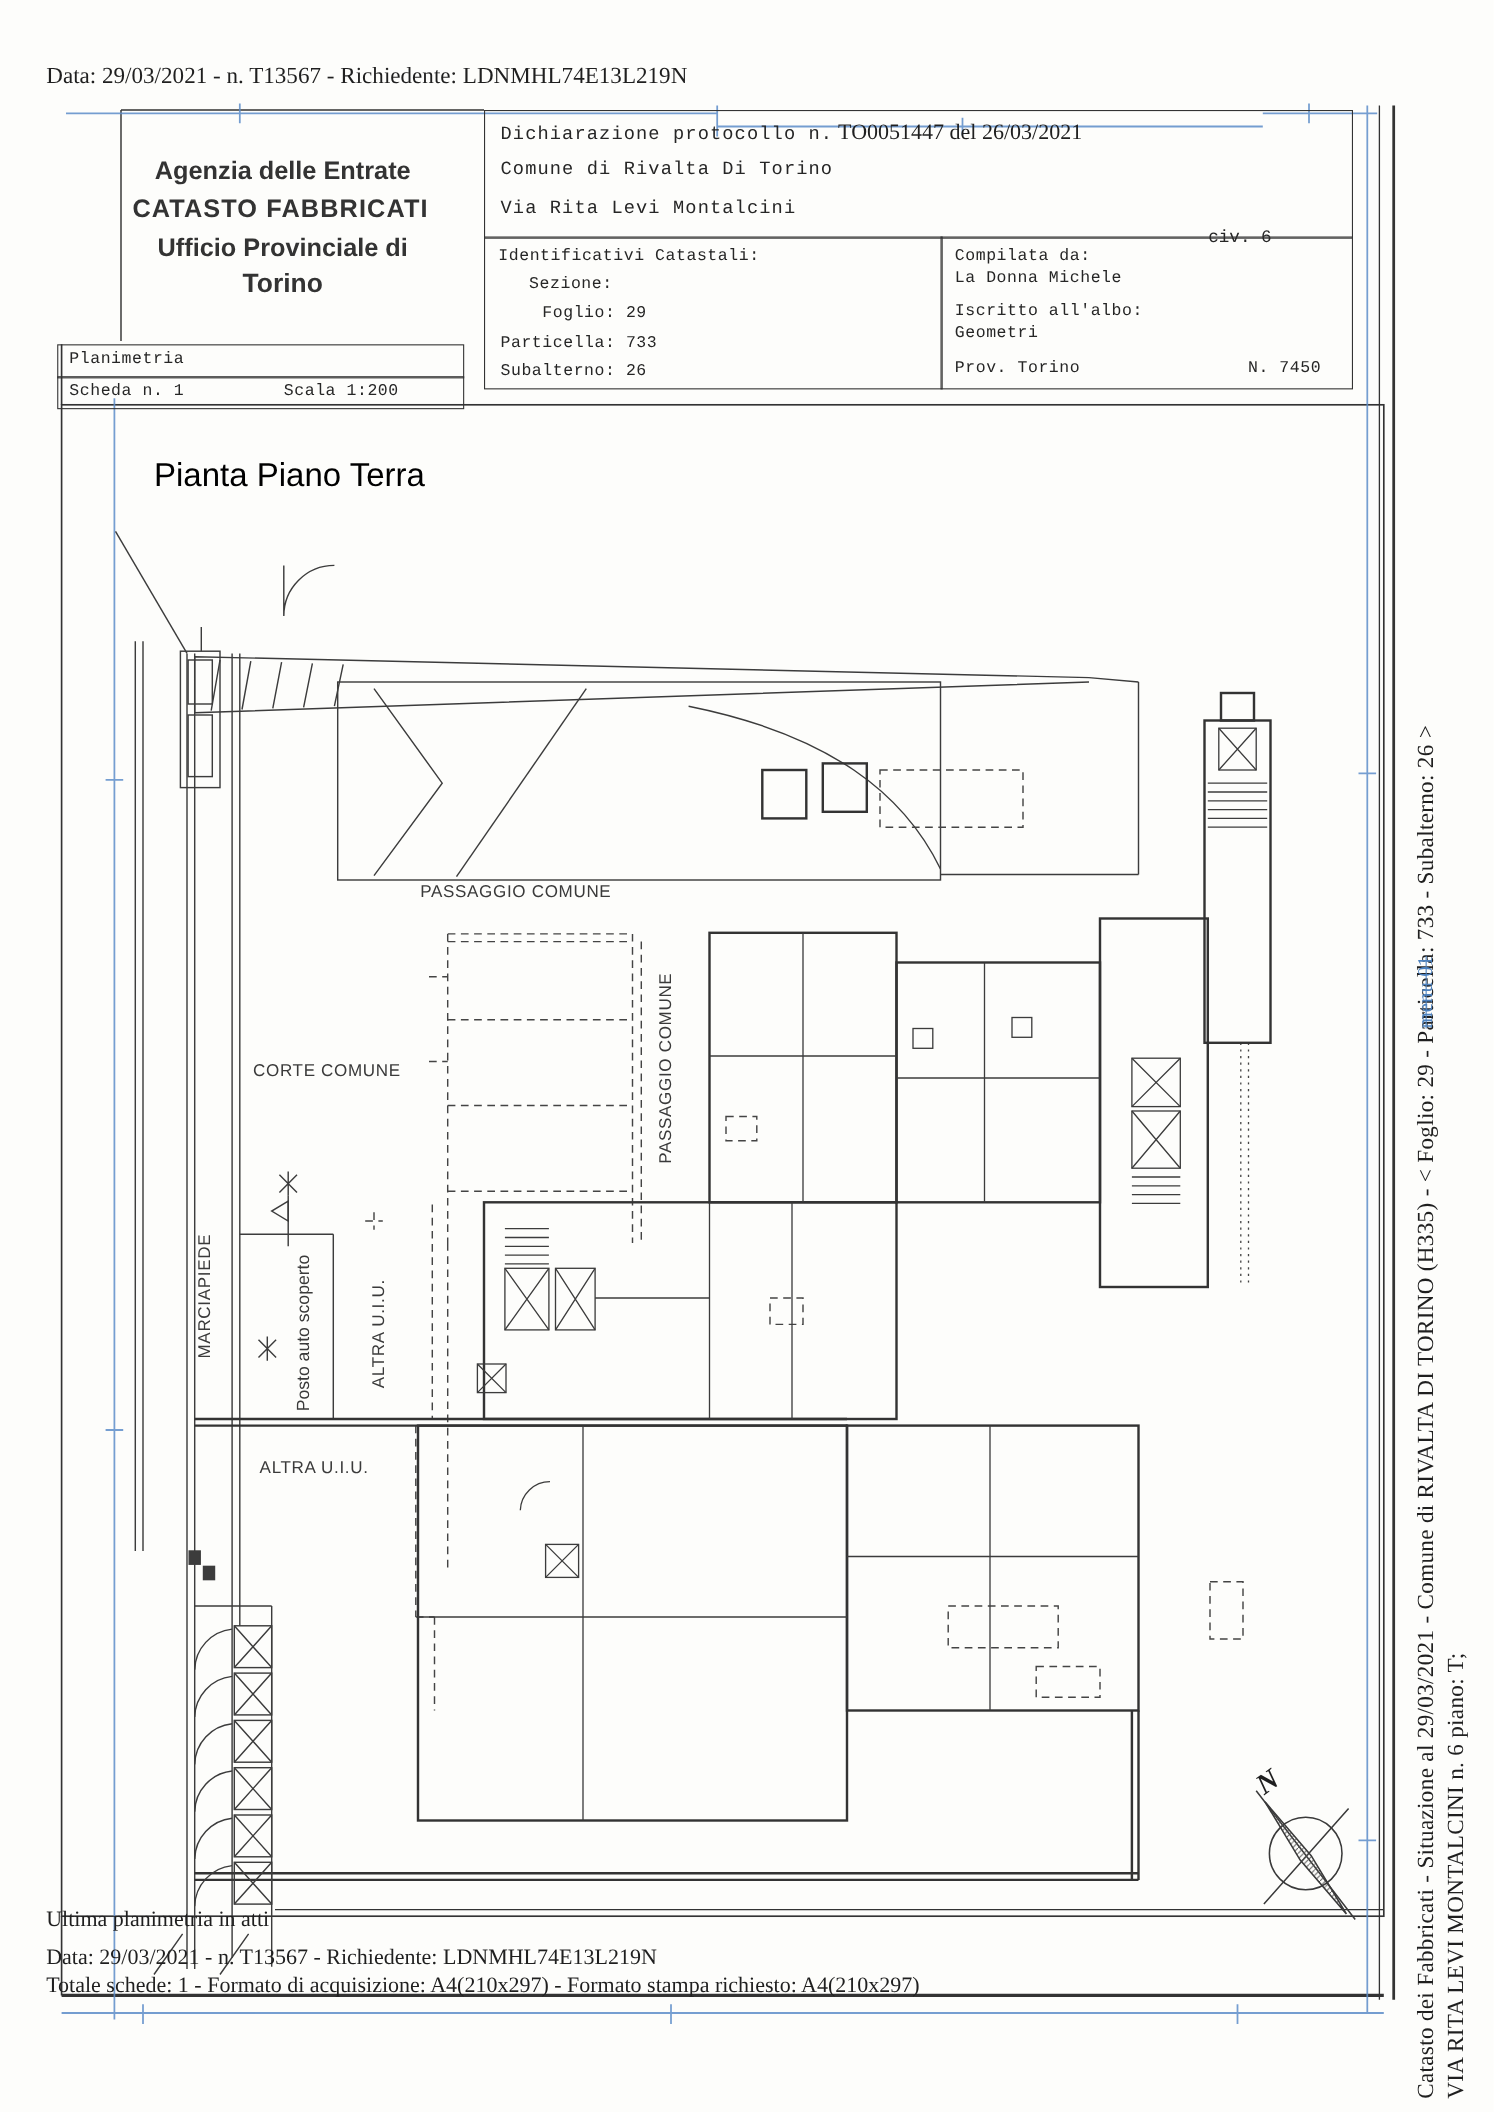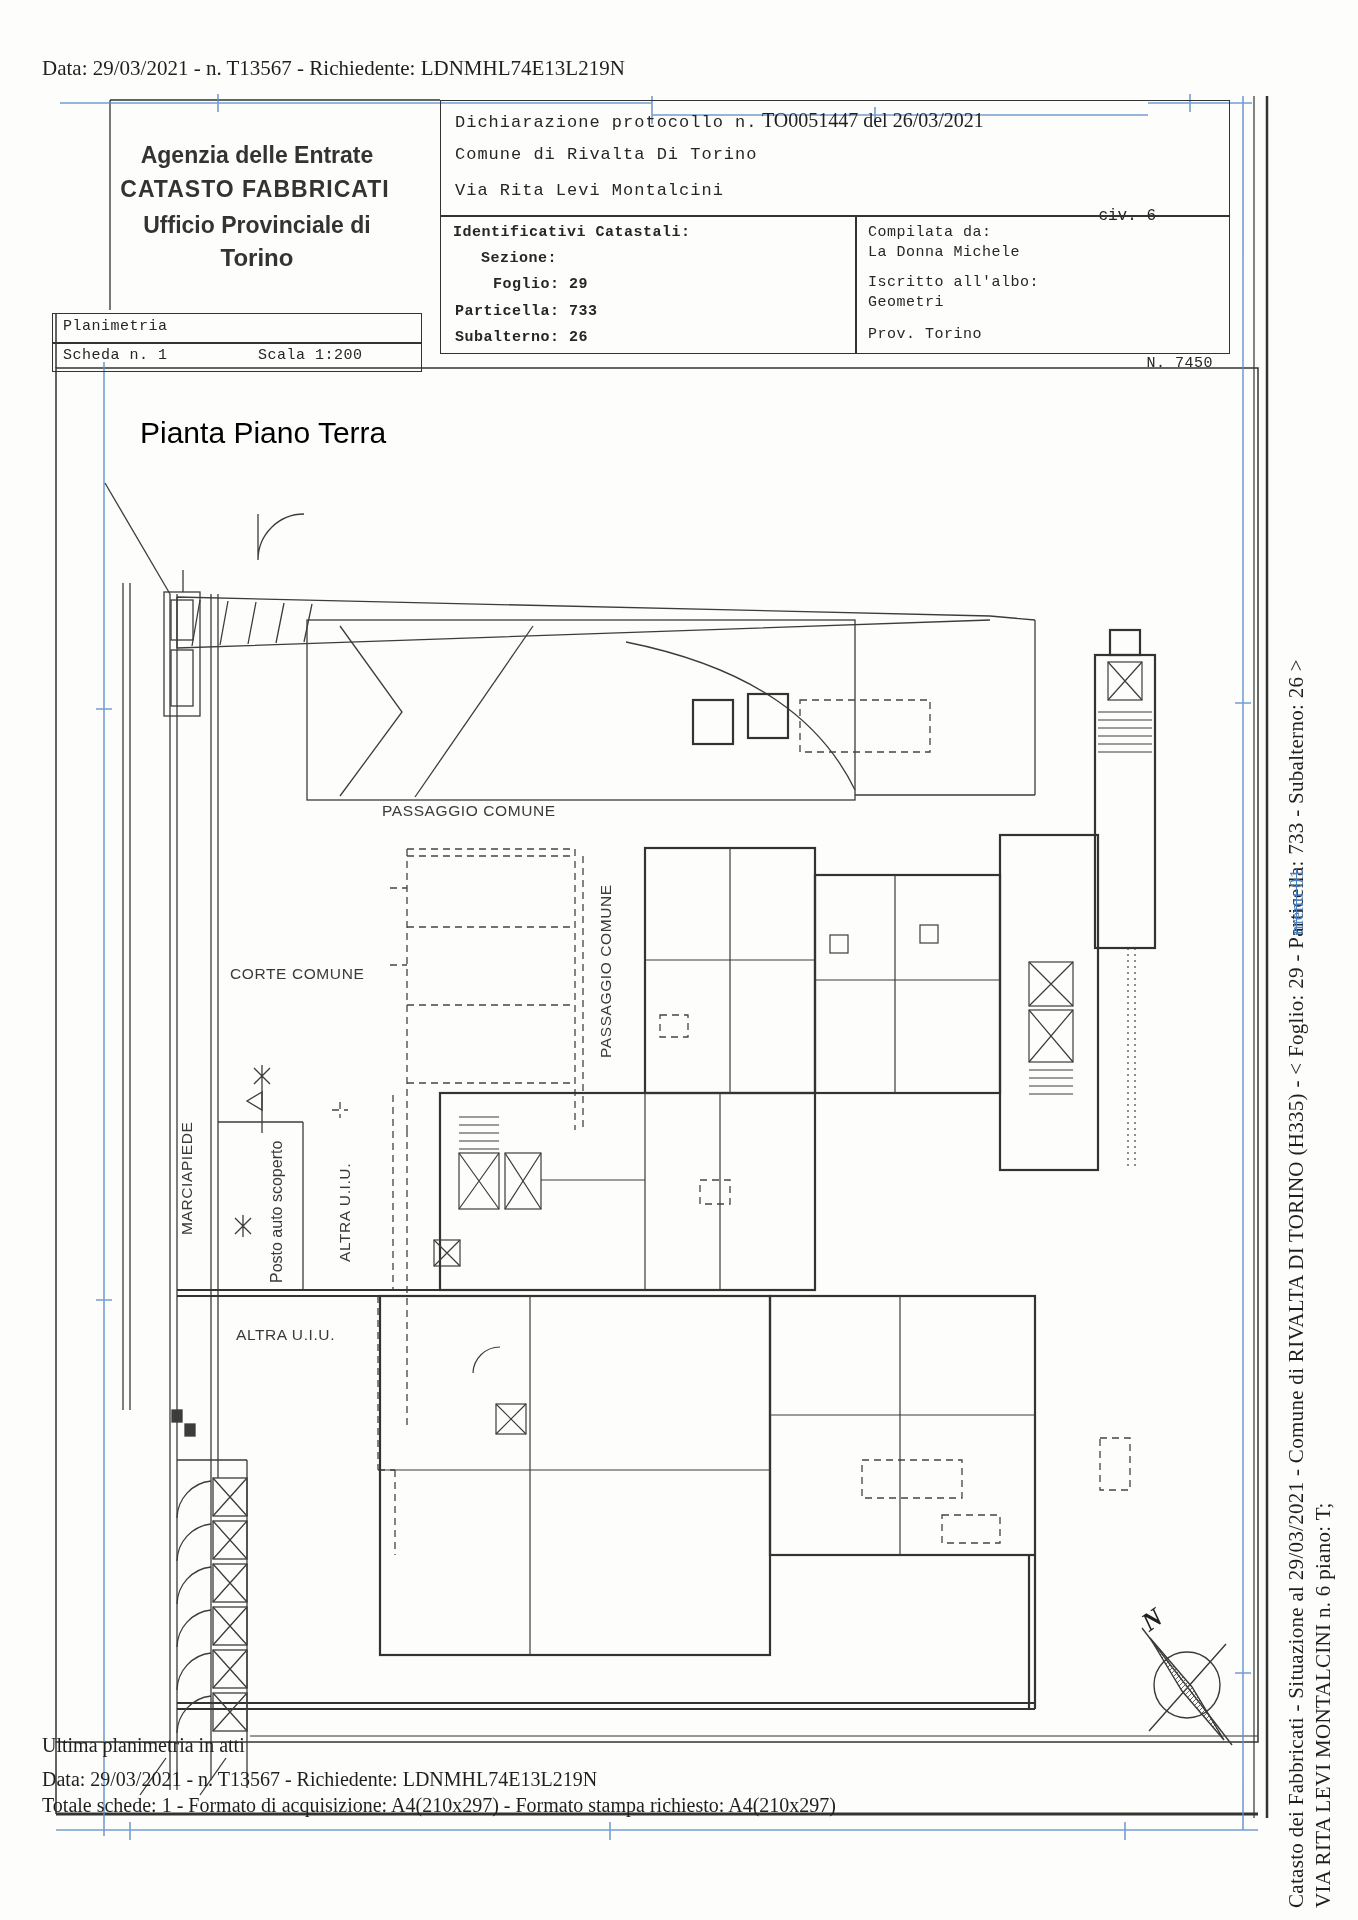--- a/index.html
+++ b/index.html
@@ -184,35 +184,35 @@
   <div class="box" style="left:440px;top:100px;width:788px;height:115px;">
     <div class="abs" style="left:14px;top:8px;">
       <span class="mono t-m-lg">Dichiarazione protocollo n.</span>
       <span class="serif" style="font-size:20px;">TO0051447 del  26/03/2021</span>
     </div>
     <div class="abs mono t-m-lg" style="left:14px;top:44px;">Comune di Rivalta Di Torino</div>
     <div class="abs mono t-m-lg" style="left:14px;top:80px;">Via Rita Levi Montalcini</div>
     <div class="abs mono" style="right:73px;top:80px;font-size:16px;margin-top:26px;">civ. 6</div>
   </div>
 
-  <div class="box" style="left:440px;top:215px;width:415px;height:137px;font-weight:bold;">
+  <div class="box" style="left:440px;top:215px;width:415px;height:137px;">
     <div class="abs mono t-m-sm" style="left:12px;top:8px;">Identificativi Catastali:</div>
     <div class="abs mono t-m-sm" style="left:40px;top:34px;text-align:center;">Sezione:</div>
     <div class="abs mono t-m-sm" style="left:52px;top:60px;">Foglio: 29</div>
     <div class="abs mono t-m-sm" style="left:14px;top:87px;">Particella: 733</div>
     <div class="abs mono t-m-sm" style="left:14px;top:113px;">Subalterno: 26</div>
   </div>
 
   <div class="box" style="left:855px;top:215px;width:373px;height:137px;">
     <div class="abs mono t-m-sm" style="left:12px;top:8px;">Compilata da:</div>
     <div class="abs mono t-m-sm" style="left:12px;top:28px;">La Donna Michele</div>
     <div class="abs mono t-m-sm" style="left:12px;top:58px;">Iscritto all'albo:</div>
     <div class="abs mono t-m-sm" style="left:12px;top:78px;">Geometri</div>
     <div class="abs mono t-m-sm" style="left:12px;top:110px;">Prov. Torino</div>
-    <div class="abs mono t-m-sm" style="right:16px;top:110px;margin-top:29px;">N. 7450</div>
+    <div class="abs mono t-m-sm" style="right:28px;top:110px;">N. 7450</div>
   </div>
 
   <div class="box" style="left:52px;top:313px;width:368px;height:29px;">
     <div class="abs mono t-m-sm" style="left:10px;top:4px;">Planimetria</div>
   </div>
   <div class="box" style="left:52px;top:342px;width:368px;height:28px;">
     <div class="abs mono t-m-sm" style="left:10px;top:4px;">Scheda n. 1</div>
     <div class="abs mono t-m-sm" style="left:205px;top:4px;">Scala 1:200</div>
   </div>
 

